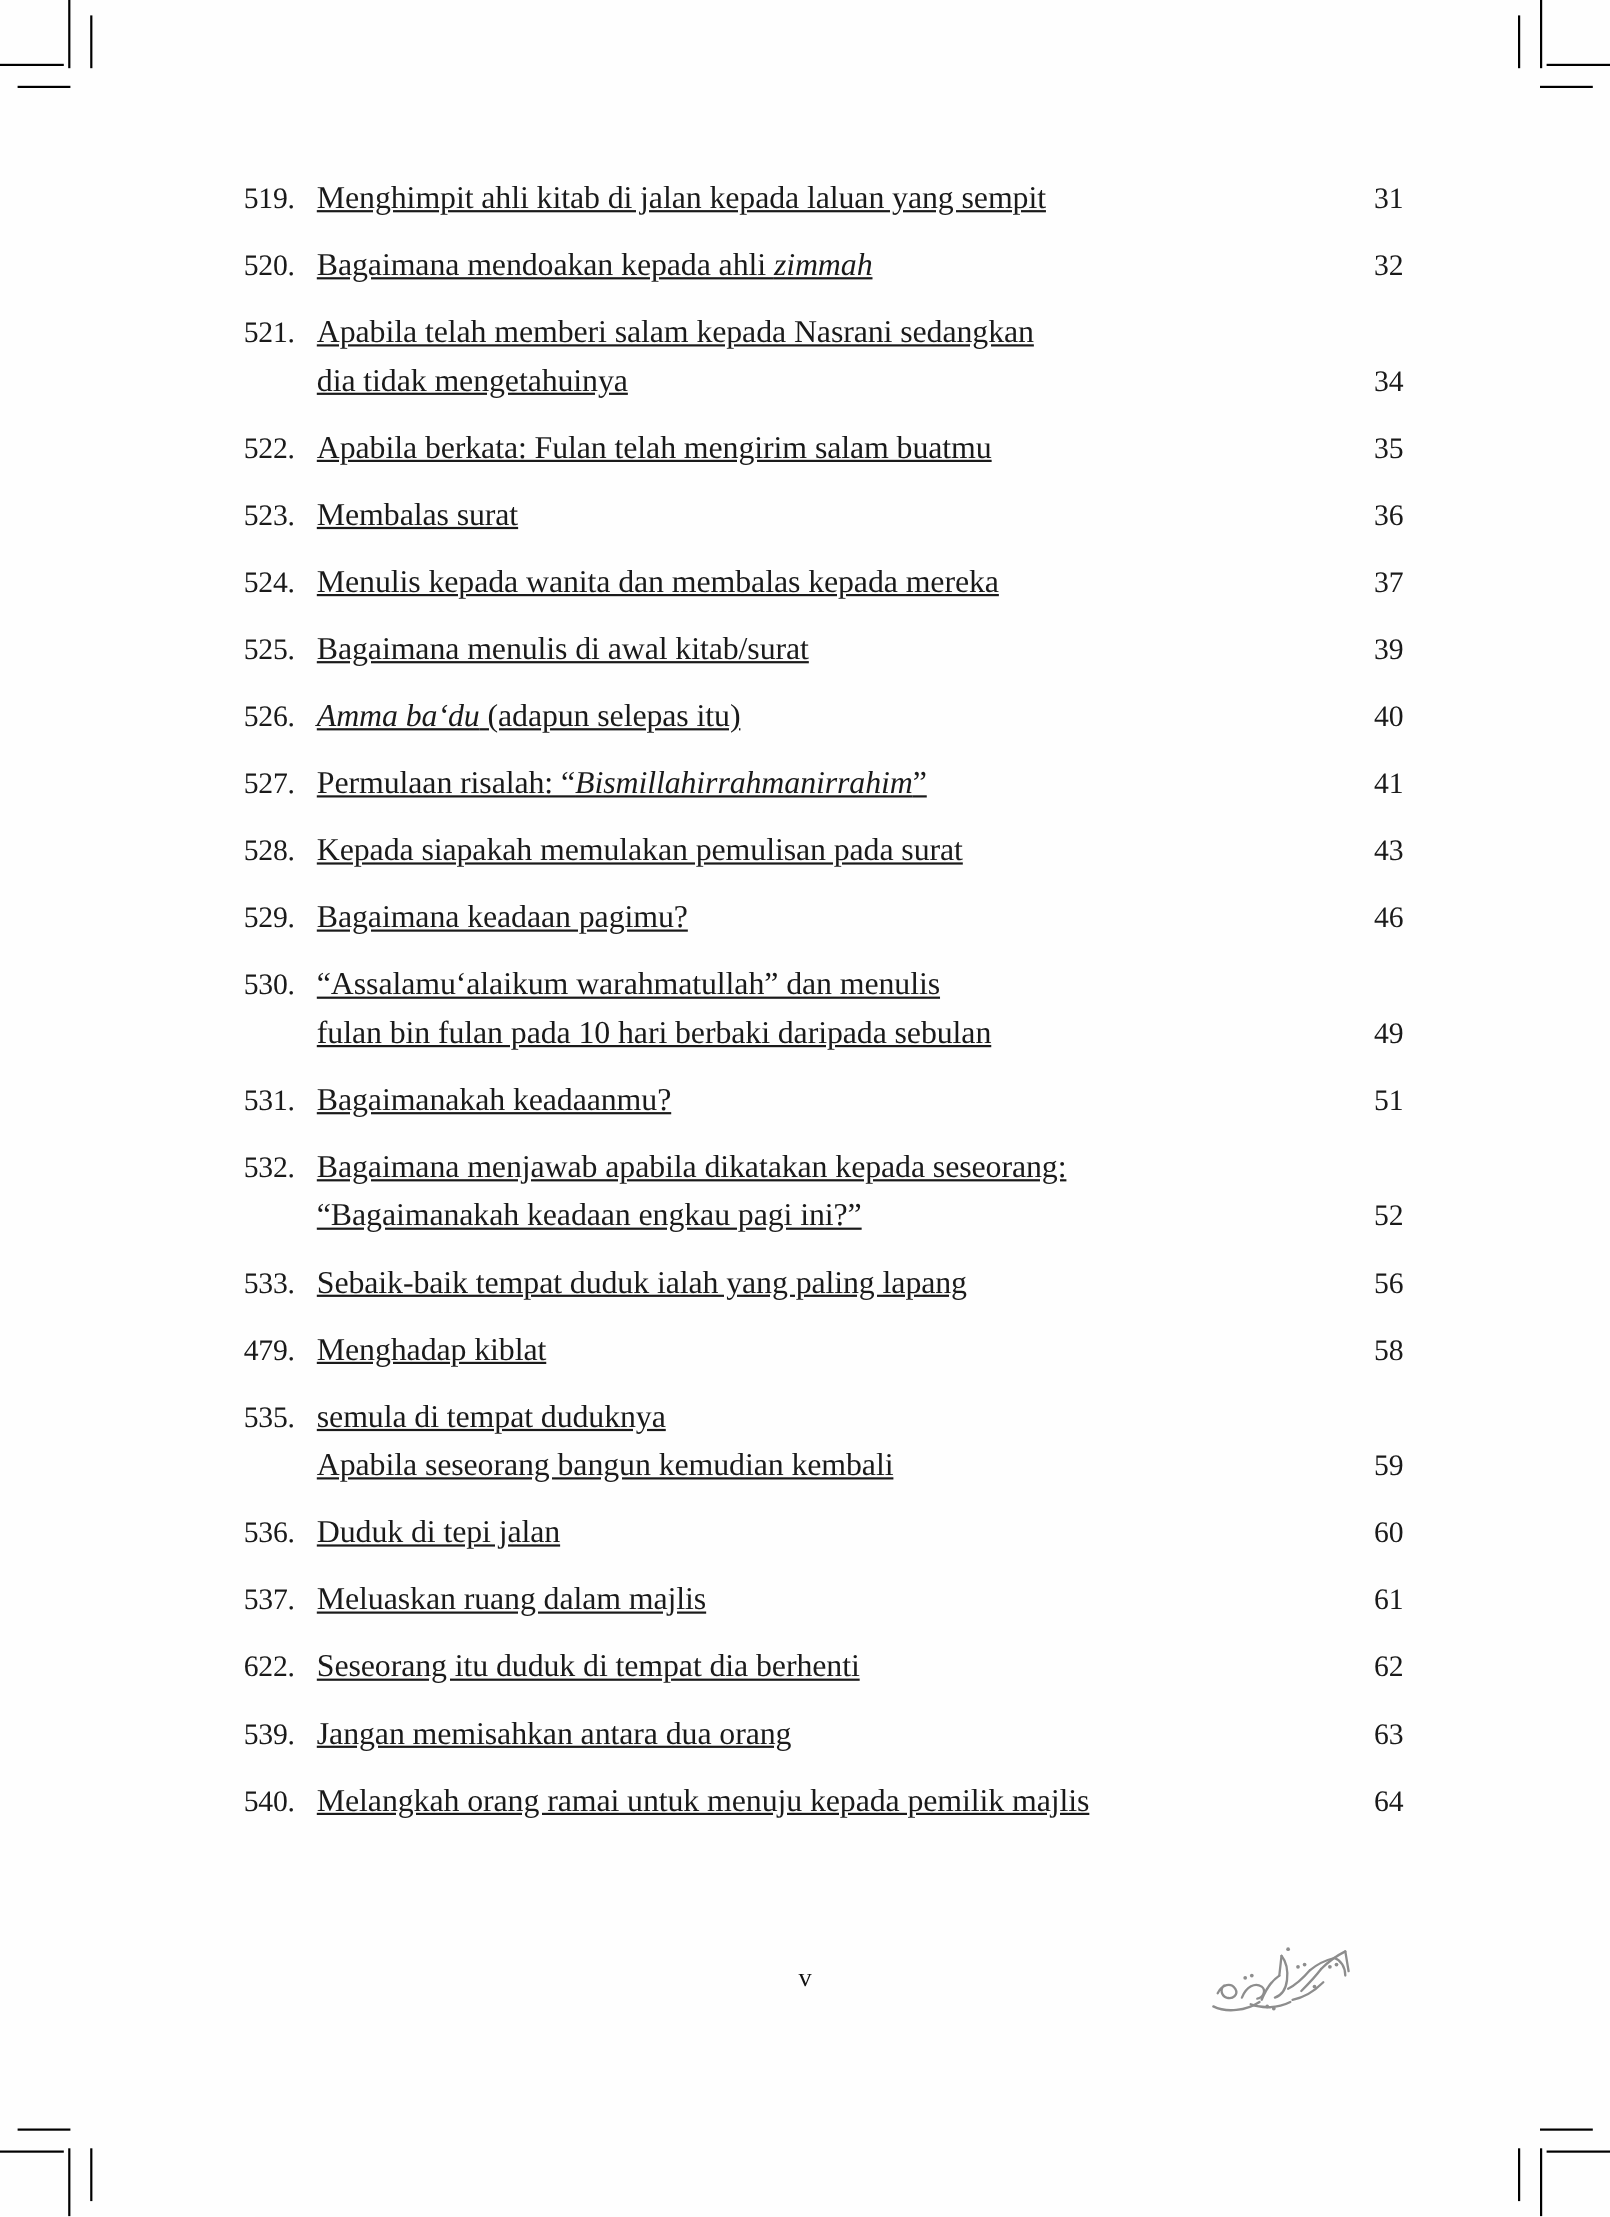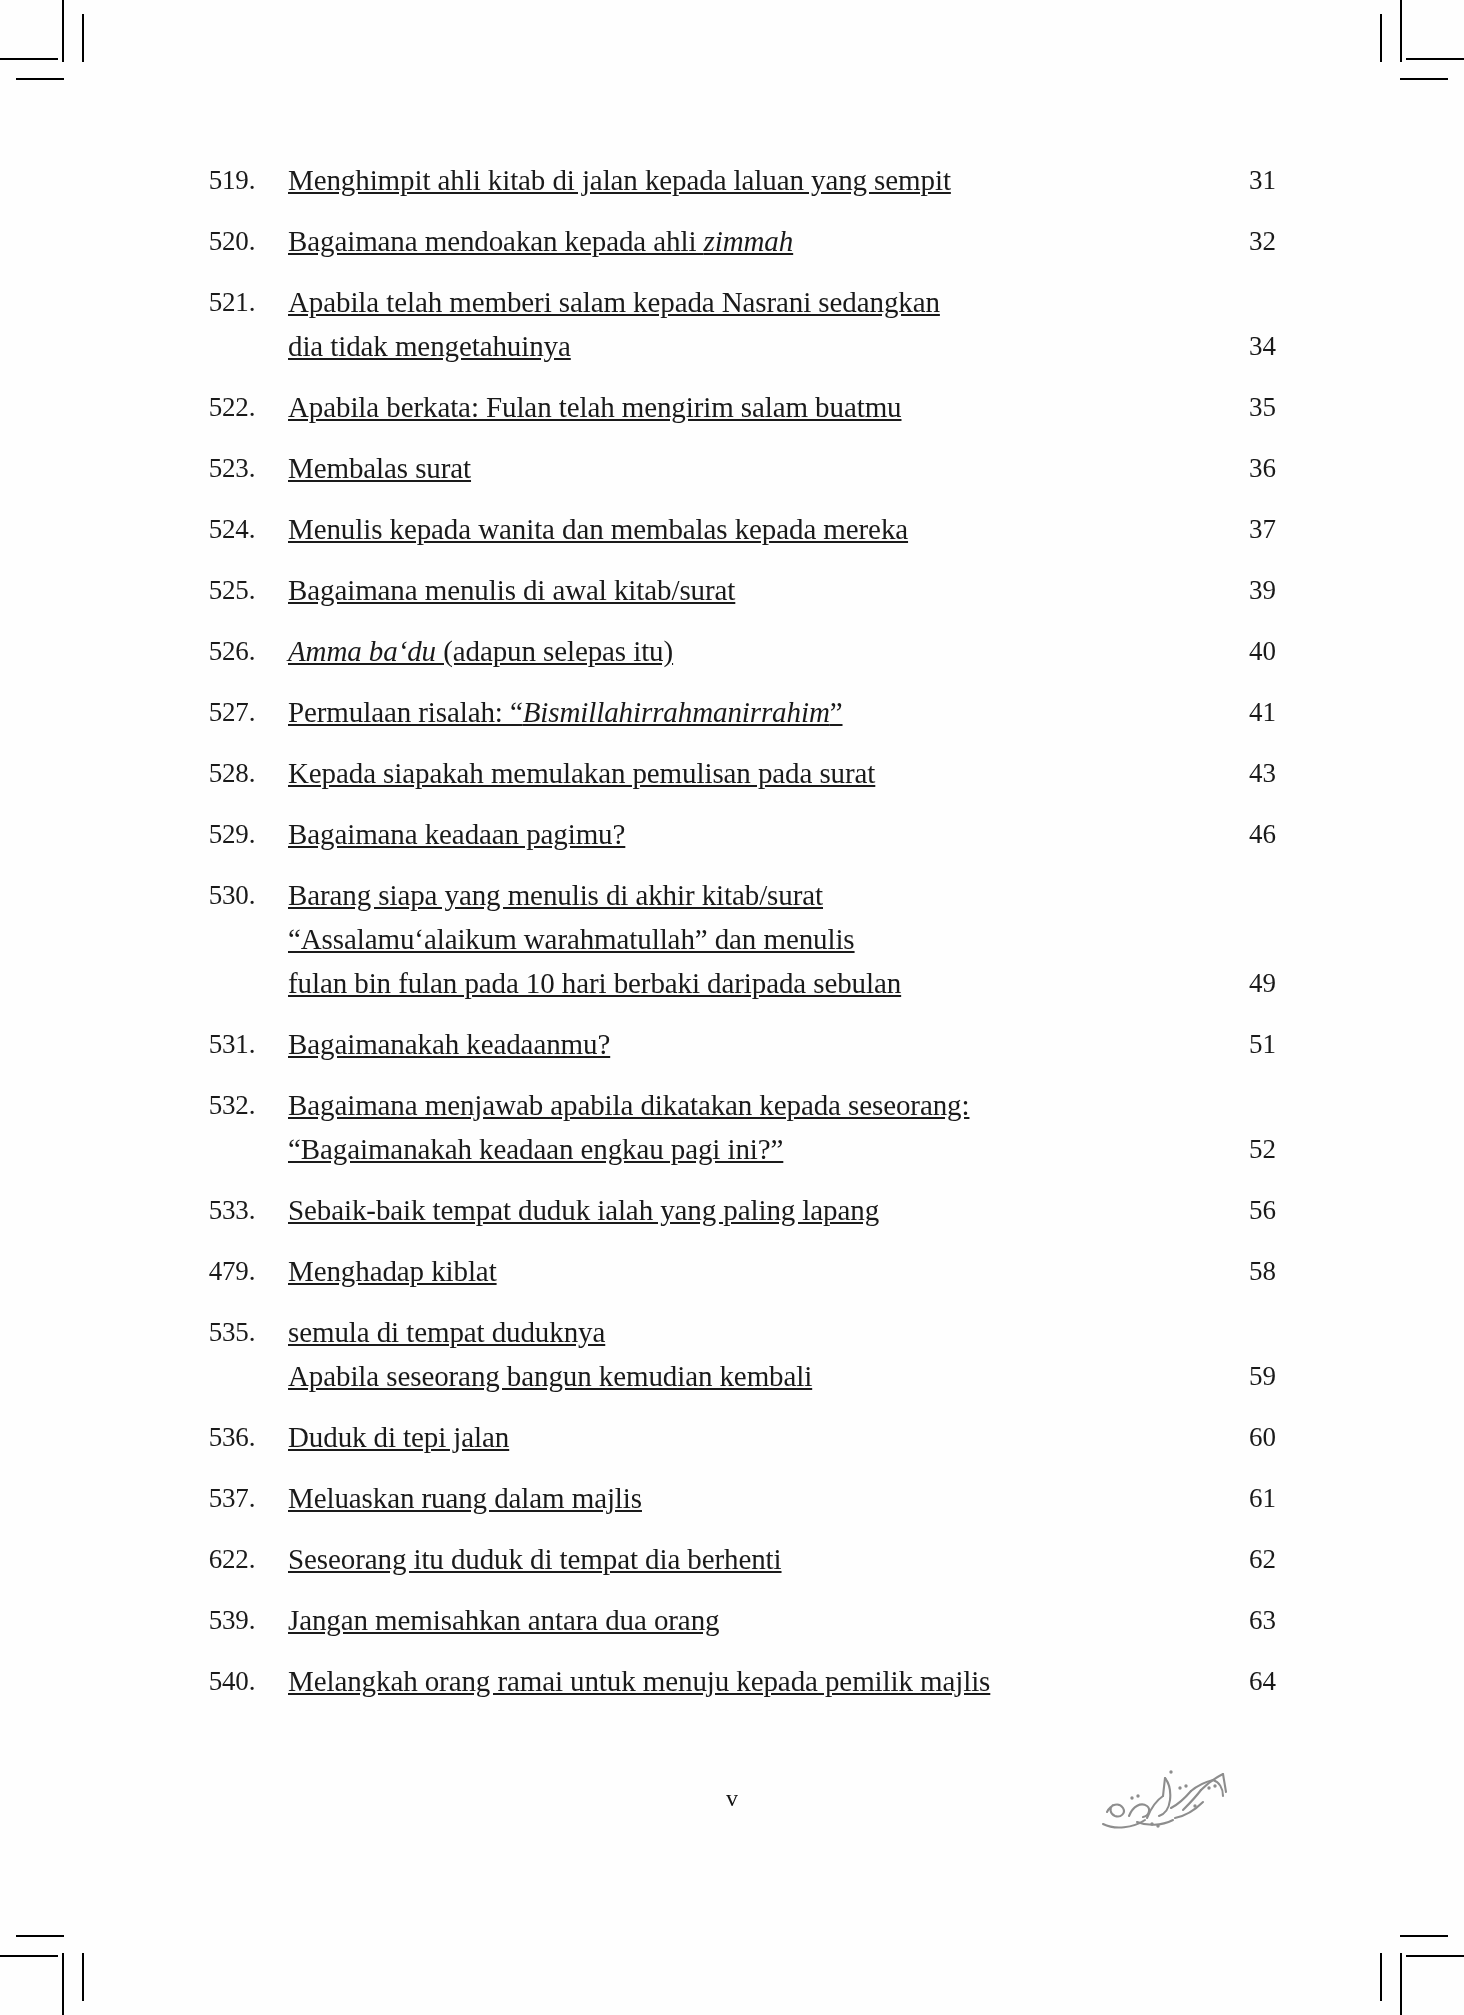--- a/index.html
+++ b/index.html
@@ -38,21 +38,21 @@
   }
 
   .toc-entry {
     display: flex;
     align-items: flex-start;
     margin-bottom: 17px;
   }
 
   .entry-num {
     flex: 0 0 72px;
-    text-align: center;
+    text-align: right;
     font-size: 27px;
     line-height: 44px;
     letter-spacing: -0.2px;
     font-variant-numeric: oldstyle-nums;
     white-space: nowrap;
   }
 
   .entry-title {
     flex: 1 1 auto;
     padding-left: 20px;
@@ -197,21 +197,20 @@
       <div class="toc-entry">
         <div class="entry-num">529.</div>
         <div class="entry-title">
           <span class="line"><span>Bagaimana keadaan pagimu?</span></span>
         </div>
         <div class="entry-page">46</div>
       </div>
       <div class="toc-entry">
         <div class="entry-num">530.</div>
         <div class="entry-title">
-          <span class="line"><span>Barang siapa yang menulis di akhir kitab/surat</span></span>
           <span class="line"><span>“Assalamu‘alaikum warahmatullah” dan menulis</span></span>
           <span class="line"><span>fulan bin fulan pada 10 hari berbaki daripada sebulan</span></span>
         </div>
         <div class="entry-page align-last">49</div>
       </div>
       <div class="toc-entry">
         <div class="entry-num">531.</div>
         <div class="entry-title">
           <span class="line"><span>Bagaimanakah keadaanmu?</span></span>
         </div>

